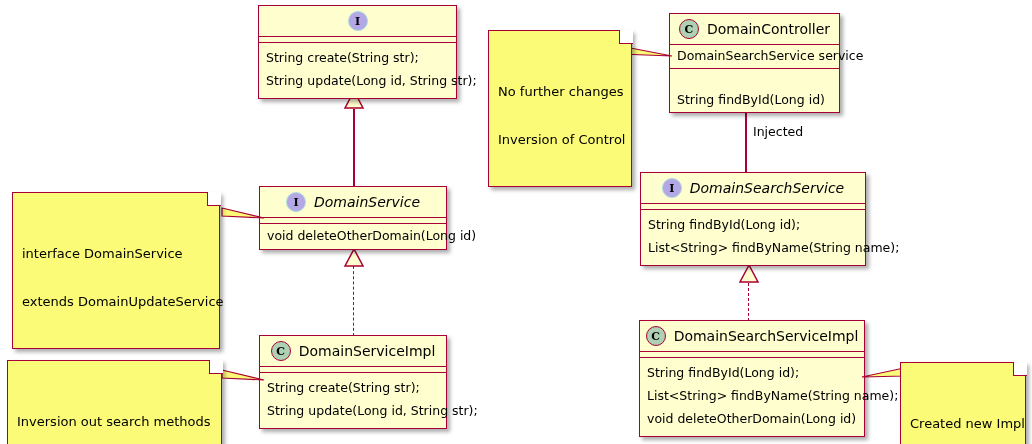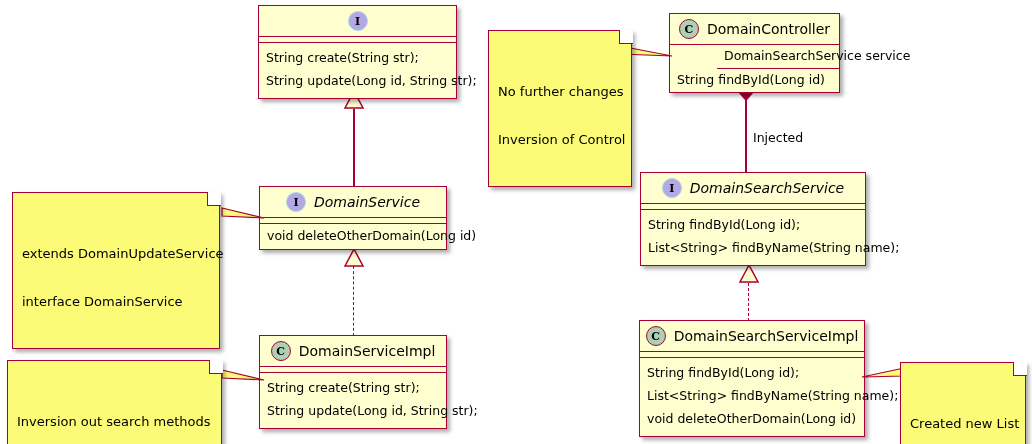--- a/index.html
+++ b/index.html
@@ -117,21 +117,20 @@
   .tri {
     position: absolute;
     width: 0;
     height: 0;
   }
   .edge-label {
     position: absolute;
     font-size: 12.5px;
     color: #000000;
     white-space: nowrap;
-    margin-top: 6px;
   }
   .leader { position: absolute; overflow: visible; }
 </style>
 </head>
 <body>
 
 <div id="stage">
 
   <div class="conn conn-v" style="left:353px; top:108px; height:79px;"></div>
   <div class="tri" style="left:345px; top:92px; border-left:9px solid transparent; border-right:9px solid transparent; border-bottom:17px solid #FEFECE; filter: drop-shadow(0 0 0 #A80036);"></div>
@@ -164,24 +163,24 @@
       <div class="uml-member">String create(String str);</div>
       <div class="uml-member">String update(Long id, String str);</div>
     </div>
   </div>
 
   <div class="uml-class" style="left:669px; top:13px; width:171px;">
     <div class="uml-header">
       <span class="stereo klass">C</span>
       <span class="uml-title">DomainController</span>
     </div>
-    <div class="uml-compartment" style="padding:2px 5px 3px 5px; border-bottom:1.5px solid #A80036;margin-left:47px;">
+    <div class="uml-compartment" style="padding:2px 5px 3px 5px; border-bottom:1.5px solid #A80036;">
       <div class="uml-member" style="padding:2px 2px 2px 2px;">DomainSearchService service</div>
     </div>
-    <div class="uml-compartment" style="padding:2px 5px 3px 5px;">
+    <div class="uml-compartment" style="padding:2px 5px 3px 5px;margin-top:20px;">
       <div class="uml-member" style="padding:2px 2px 2px 2px;">String findById(Long id)</div>
     </div>
   </div>
 
   <div class="uml-class" style="left:259px; top:186px; width:188px;">
     <div class="uml-header">
       <span class="stereo interface">I</span>
       <span class="uml-title abstract">DomainService</span>
     </div>
     <div class="uml-spacer"></div>
@@ -234,33 +233,33 @@
     <span class="fold"></span>
     <div>No further changes</div>
     <div>Inversion of Control</div>
   </div>
 
   <svg class="leader" style="left:222px; top:200px; width:46px; height:26px;">
     <polygon points="0,8 42,18 0,16" fill="#FBFB77" stroke="#A80036" stroke-width="1.2"></polygon>
   </svg>
   <div class="note" style="left:12px; top:192px; width:208px;">
     <span class="fold"></span>
+    <div>interface DomainService</div>
     <div>extends DomainUpdateService</div>
-    <div>interface DomainService</div>
   </div>
 
   <svg class="leader" style="left:222px; top:364px; width:46px; height:26px;">
     <polygon points="0,6 42,16 0,14" fill="#FBFB77" stroke="#A80036" stroke-width="1.2"></polygon>
   </svg>
   <div class="note" style="left:7px; top:360px; width:215px;">
     <span class="fold"></span>
     <div>Inversion out search methods</div>
   </div>
 
   <svg class="leader" style="left:862px; top:362px; width:44px; height:26px;">
     <polygon points="42,6 0,15 42,14" fill="#FBFB77" stroke="#A80036" stroke-width="1.2"></polygon>
   </svg>
   <div class="note" style="left:900px; top:362px; width:126px;">
     <span class="fold"></span>
-    <div>Created new List</div>
+    <div>Created new Impl</div>
   </div>
 
 </div>
 
 </body></html>

